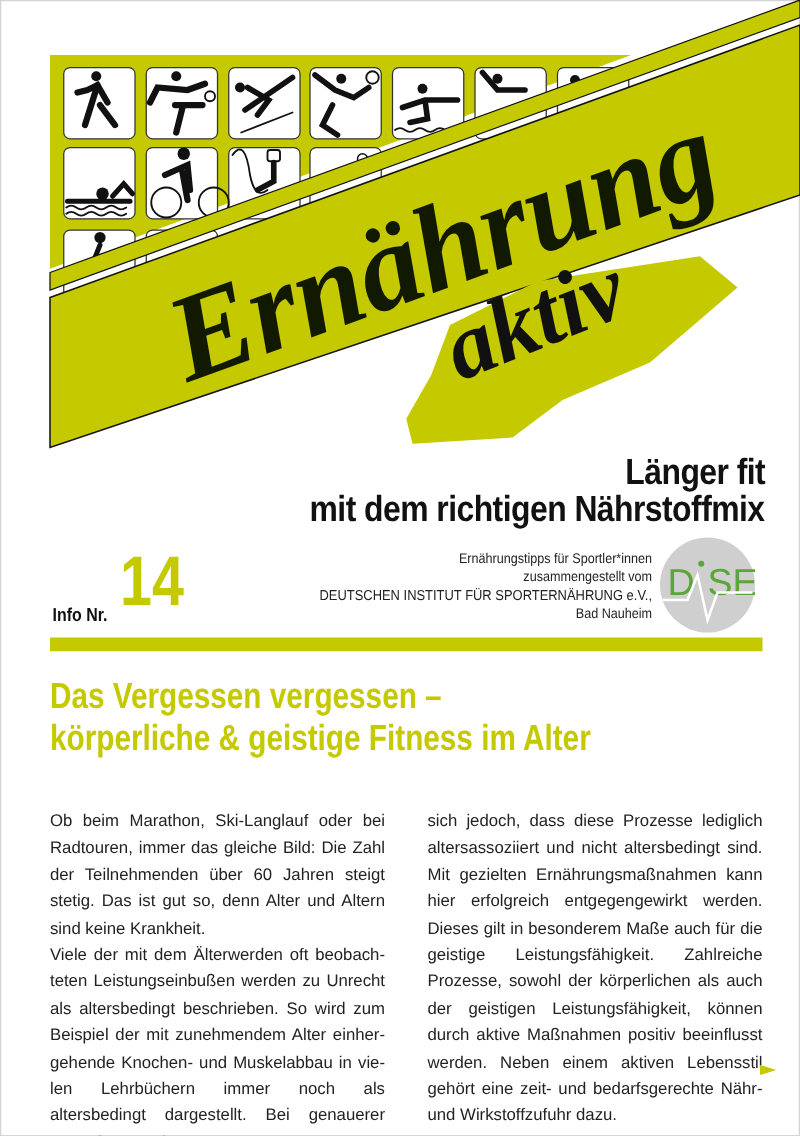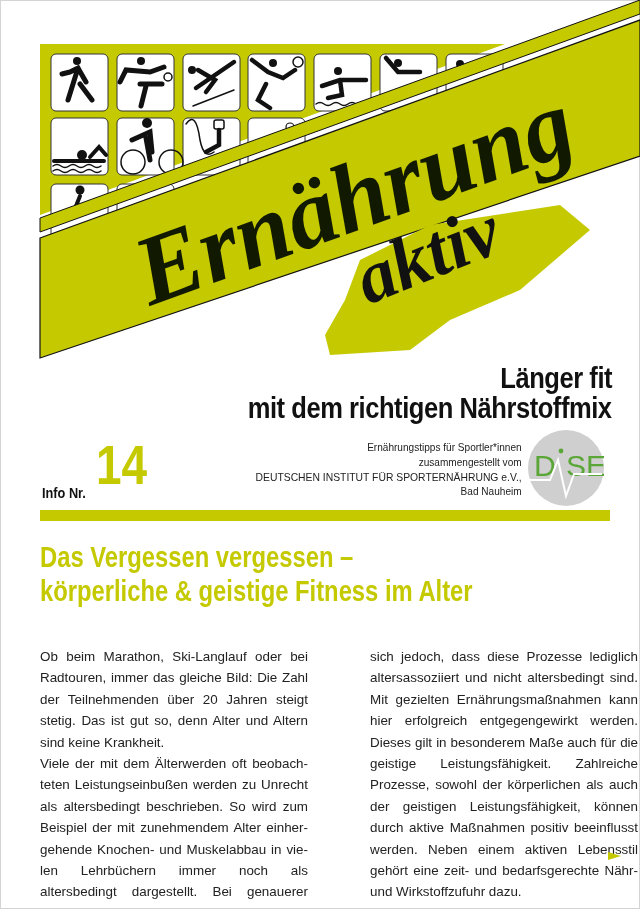--- a/index.html
+++ b/index.html
@@ -12,21 +12,21 @@
   .credit { position:absolute; right:118px; text-align:right; font-size:11.2px; color:#222; line-height:14.8px; top:440px; transform:scaleX(0.9); transform-origin:right top; white-space:nowrap; }
   .credit .strong { font-size:11.5px; }
   .info-label { position:absolute; left:42px; top:484px; font-size:15px; font-weight:bold; color:#111; transform:scaleX(0.85); transform-origin:left center; }
   .info-num { position:absolute; left:96px; top:437px; font-size:56px; font-weight:bold; color:#c5c900; transform:scaleX(0.82); transform-origin:left center; line-height:1; }
   .dise { position:absolute; left:528px; top:430px; width:76px; height:76px; border-radius:50%; background:#cfcfcf; }
   .rule { position:absolute; left:40px; top:510px; width:570px; height:11px; background:#c5c900; }
   .headline { position:absolute; left:40px; top:540px; color:#c5c900; font-weight:bold; font-size:29px; line-height:34px; transform:scaleX(0.82); transform-origin:left top; white-space:nowrap; }
   .col { position:absolute; top:646px; width:268px; font-size:13.4px; line-height:21.4px; color:#222; text-align:justify; }
   .col p { margin:0; }
   .col1 { left:40px; }
-  .col2 { left:342px;margin-left:28px; }
+  .col2 { left:342px; }
   .next-arrow { position:absolute; left:608px; top:852px; width:0; height:0; border-top:4px solid transparent; border-bottom:4px solid transparent; border-left:13px solid #c5c900; }
 </style>
 </head>
 <body>
 
 <div class="frame"></div>
 
 <svg class="logo-svg" width="640" height="360" viewBox="0 0 640 360">
 
   <polygon points="40,44 505,44 40,215" fill="#c5c900"></polygon>
@@ -126,20 +126,20 @@
 </div>
 
 <div class="rule"></div>
 
 <div class="headline">
   <div>Das Vergessen vergessen –</div>
   <div>körperliche &amp; geistige Fitness im Alter</div>
 </div>
 
 <div class="col col1">
-  <p>Ob beim Marathon, Ski-Langlauf oder bei Radtouren, immer das gleiche Bild: Die Zahl der Teilnehmenden über 20 Jahren steigt stetig. Das ist gut so, denn Alter und Altern sind keine Krankheit.</p>
+  <p>Ob beim Marathon, Ski-Langlauf oder bei Radtouren, immer das gleiche Bild: Die Zahl der Teilnehmenden über 60 Jahren steigt stetig. Das ist gut so, denn Alter und Altern sind keine Krankheit.</p>
   <p>Viele der mit dem Älterwerden oft beobach­teten Leistungseinbußen werden zu Unrecht als altersbedingt beschrieben. So wird zum Beispiel der mit zunehmendem Alter einher­gehende Knochen- und Muskelabbau in vie­len Lehrbüchern immer noch als altersbedingt dargestellt. Bei genauerer Betrachtung zeigt</p>
 </div>
 <div class="col col2">
   <p>sich jedoch, dass diese Prozesse lediglich al­tersassoziiert und nicht altersbedingt sind. Mit gezielten Ernährungsmaßnahmen kann hier erfolgreich entgegengewirkt werden. Dieses gilt in besonderem Maße auch für die geistige Leistungsfähigkeit. Zahlreiche Prozesse, so­wohl der körperlichen als auch der geistigen Leistungsfähigkeit, können durch aktive Maß­nahmen positiv beeinflusst werden. Neben ei­nem aktiven Lebensstil gehört eine zeit- und bedarfsgerechte Nähr- und Wirkstoffzufuhr dazu.</p>
 </div>
 
 <div class="next-arrow"></div>
 
 </body></html>

